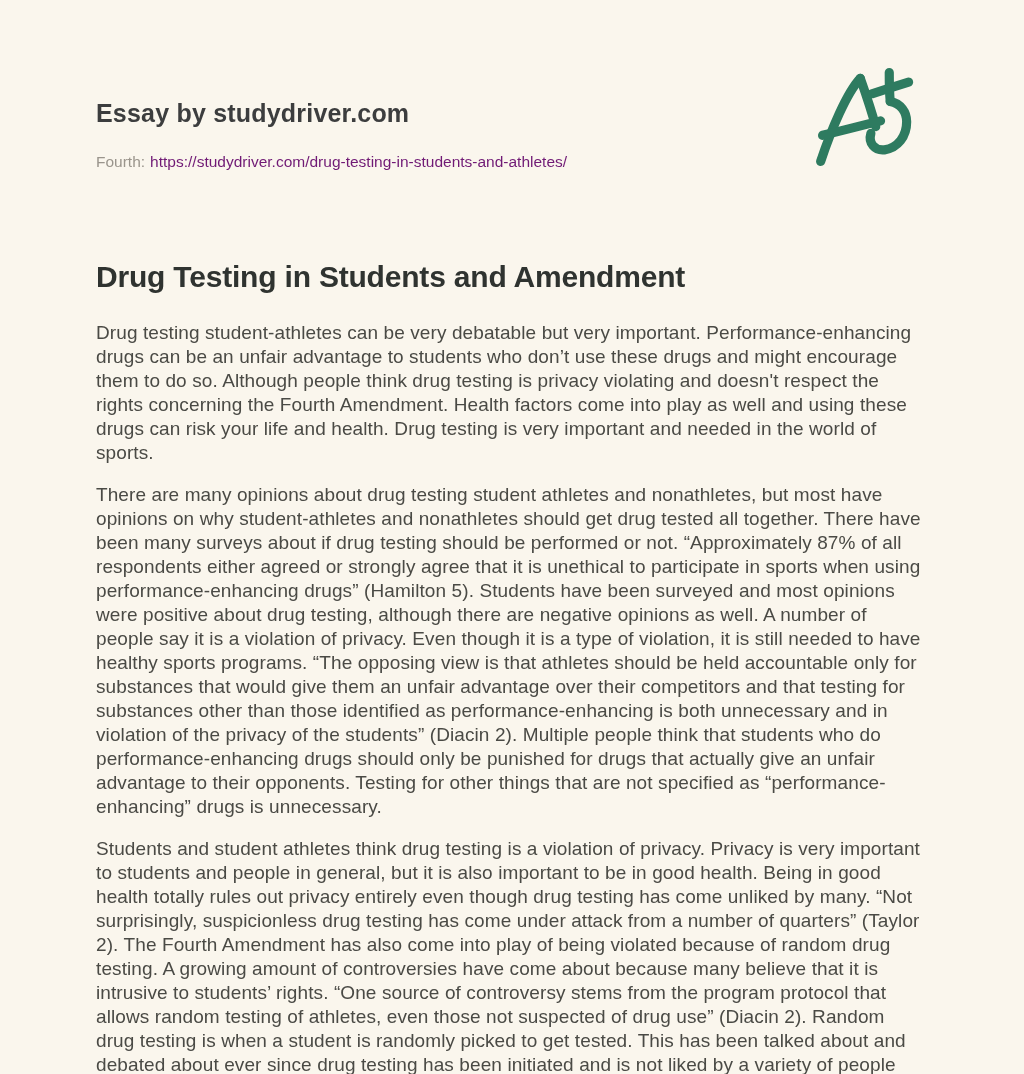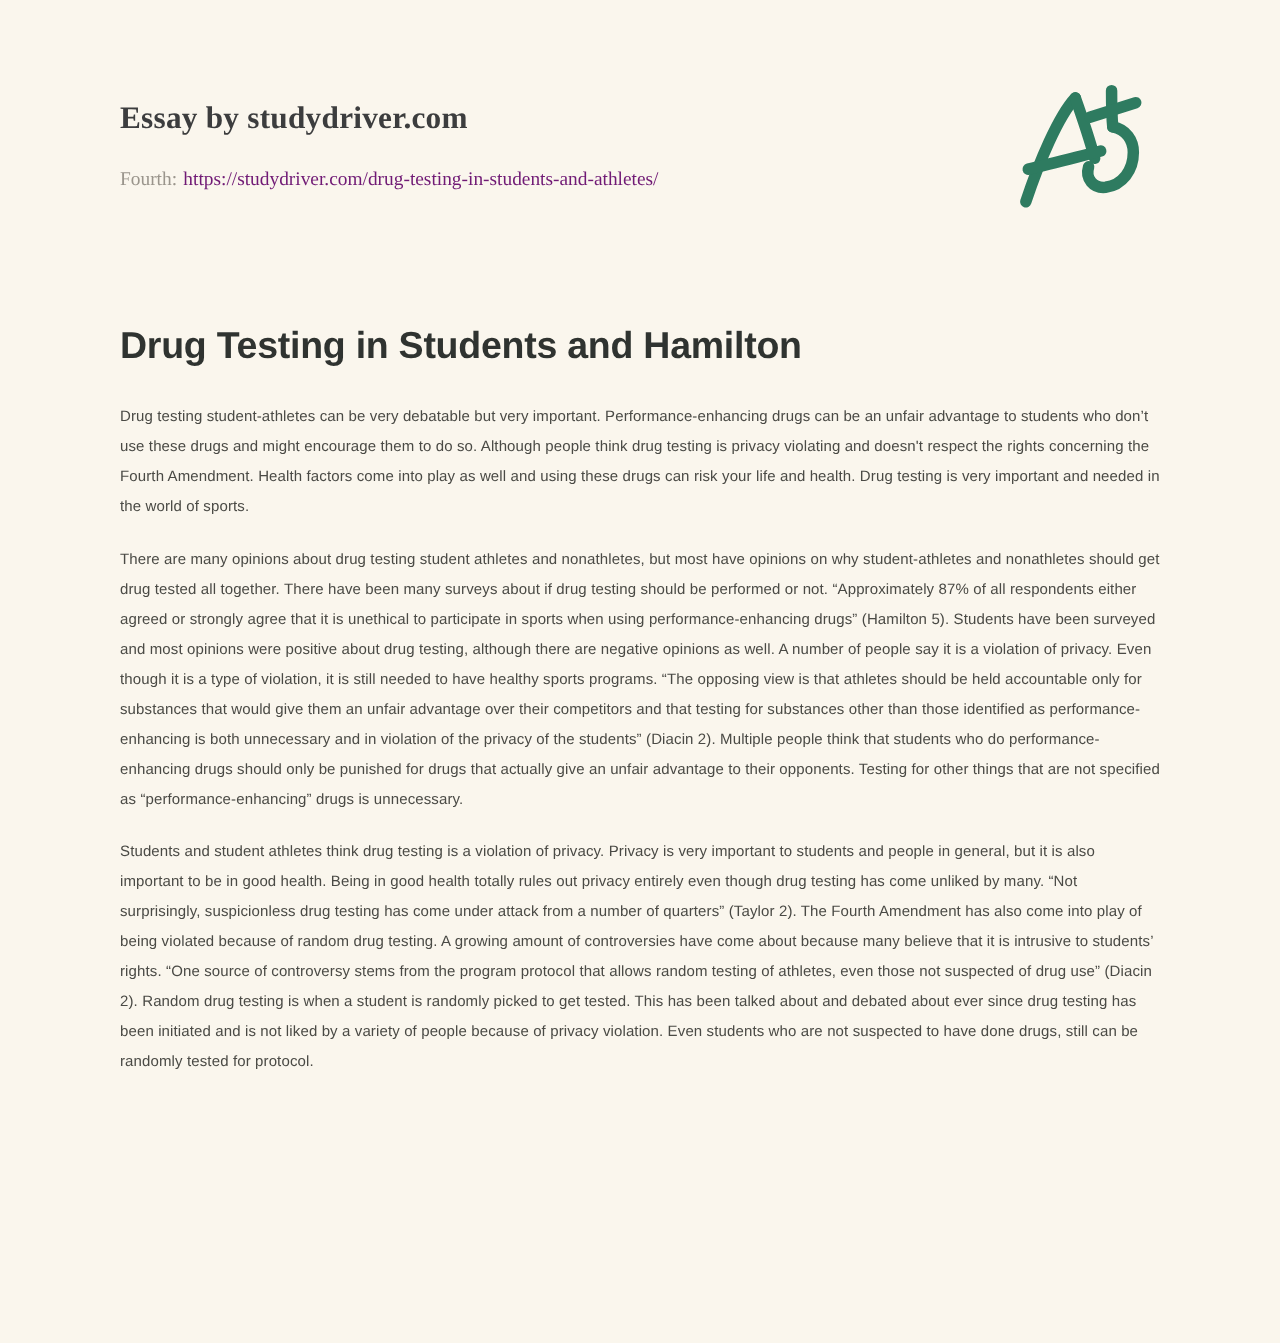--- a/index.html
+++ b/index.html
@@ -14,22 +14,21 @@
   .page {
     box-sizing: border-box;
     width: 1024px;
     height: 1074px;
     padding: 62px 96px 20px 96px;
     background: #faf6ed;
   }
   .header {
     display: flex;
     justify-content: space-between;
-    align-items: center;
-    font-family: Liberation Serif, serif;
+    align-items: flex-end;
   }
   .site-title {
     margin: 0;
     font-size: 25px;
     font-weight: 700;
     letter-spacing: 0.2px;
     color: #3c3d3e;
     line-height: 1.2;
   }
   .source-line {
@@ -57,21 +56,21 @@
     margin: 88px 0 0 0;
     font-size: 30px;
     font-weight: 700;
     letter-spacing: -0.2px;
     color: #2f3330;
     line-height: 1.15;
   }
   .para {
     margin: 18px 0 0 0;
     max-width: 833px;
-    font-size: 12px;
+    font-size: 19px;
     line-height: 24px;
     letter-spacing: 0.1px;
     color: #4a4a45;
   }
   .para.first { margin-top: 26px; }
 </style>
 </head>
 <body>
 
 <div class="page">
@@ -98,21 +97,21 @@
 
           <path d="M 64 33 C 77 29 89 25 102 21"></path>
 
           <path d="M 83 41 C 94 43 100 52 100 62 C 100 77 91 89 77 91 C 67 92 60 84 63 74"></path>
         </g>
       </svg>
     </div>
   </header>
 
   <main class="article">
-    <h1 class="article-title">Drug Testing in Students and Hamilton</h1>
+    <h1 class="article-title">Drug Testing in Students and Amendment</h1>
 
     <p class="para first">Drug testing student-athletes can be very debatable but very important. Performance-enhancing drugs can be an unfair advantage to students who don’t use these drugs and might encourage them to do so. Although people think drug testing is privacy violating and doesn't respect the rights concerning the Fourth Amendment. Health factors come into play as well and using these drugs can risk your life and health. Drug testing is very important and needed in the world of sports.</p>
 
     <p class="para">There are many opinions about drug testing student athletes and nonathletes, but most have opinions on why student-athletes and nonathletes should get drug tested all together. There have been many surveys about if drug testing should be performed or not. “Approximately 87% of all respondents either agreed or strongly agree that it is unethical to participate in sports when using performance-enhancing drugs” (Hamilton 5). Students have been surveyed and most opinions were positive about drug testing, although there are negative opinions as well. A number of people say it is a violation of privacy. Even though it is a type of violation, it is still needed to have healthy sports programs. “The opposing view is that athletes should be held accountable only for substances that would give them an unfair advantage over their competitors and that testing for substances other than those identified as performance-enhancing is both unnecessary and in violation of the privacy of the students” (Diacin 2). Multiple people think that students who do performance-enhancing drugs should only be punished for drugs that actually give an unfair advantage to their opponents. Testing for other things that are not specified as “performance-enhancing” drugs is unnecessary.</p>
 
     <p class="para">Students and student athletes think drug testing is a violation of privacy. Privacy is very important to students and people in general, but it is also important to be in good health. Being in good health totally rules out privacy entirely even though drug testing has come unliked by many. “Not surprisingly, suspicionless drug testing has come under attack from a number of quarters” (Taylor 2). The Fourth Amendment has also come into play of being violated because of random drug testing. A growing amount of controversies have come about because many believe that it is intrusive to students’ rights. “One source of controversy stems from the program protocol that allows random testing of athletes, even those not suspected of drug use” (Diacin 2). Random drug testing is when a student is randomly picked to get tested. This has been talked about and debated about ever since drug testing has been initiated and is not liked by a variety of people because of privacy violation. Even students who are not suspected to have done drugs, still can be randomly tested for protocol.</p>
 
   </main>
 
 </div>

